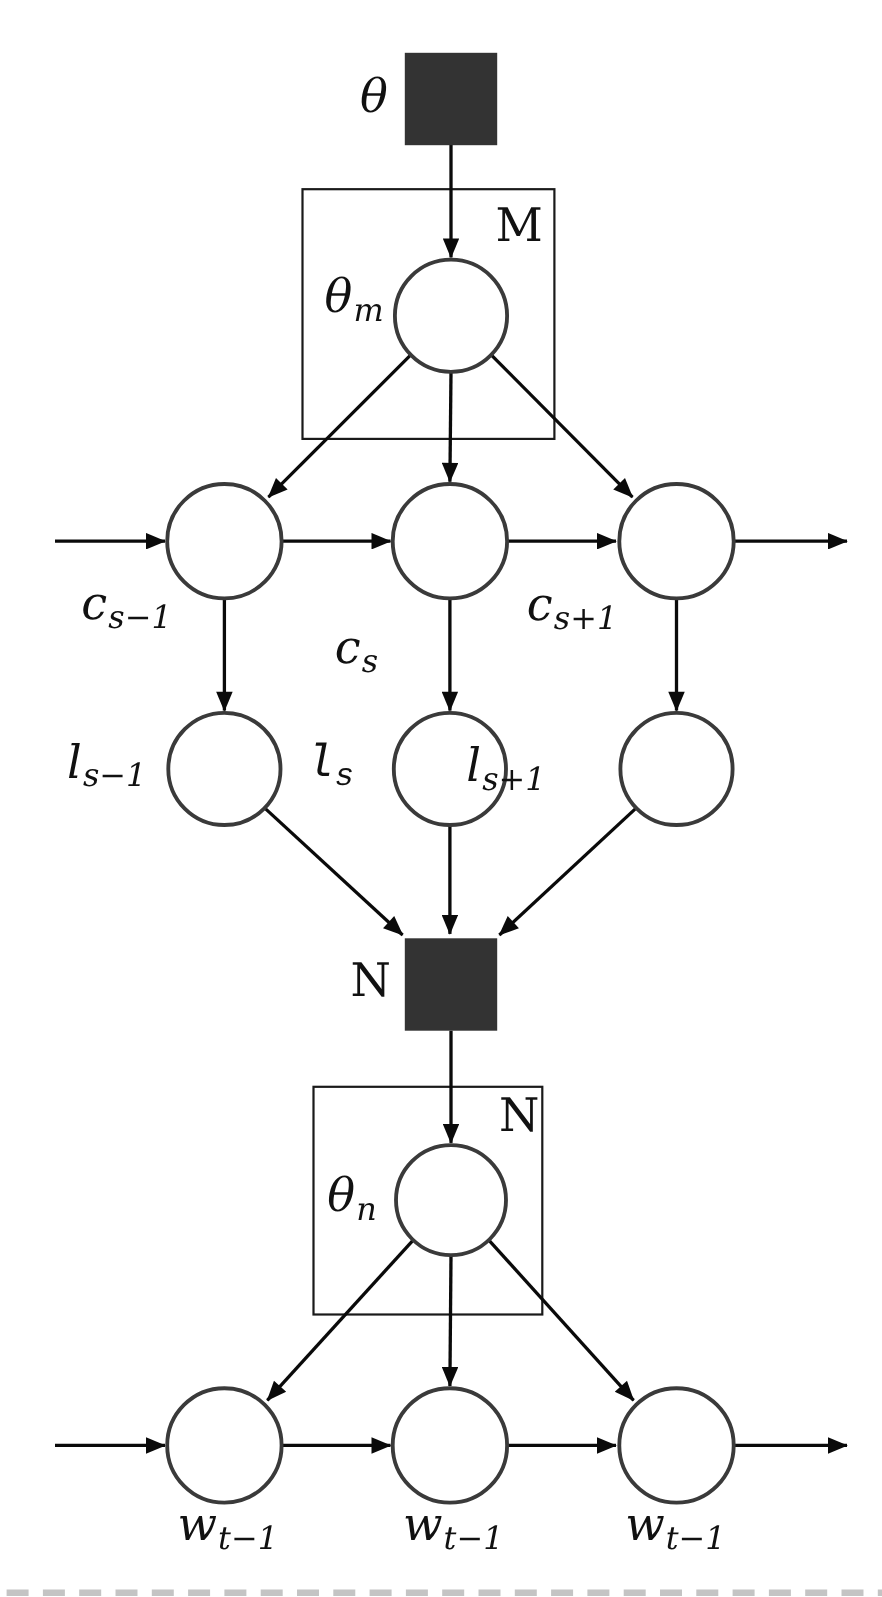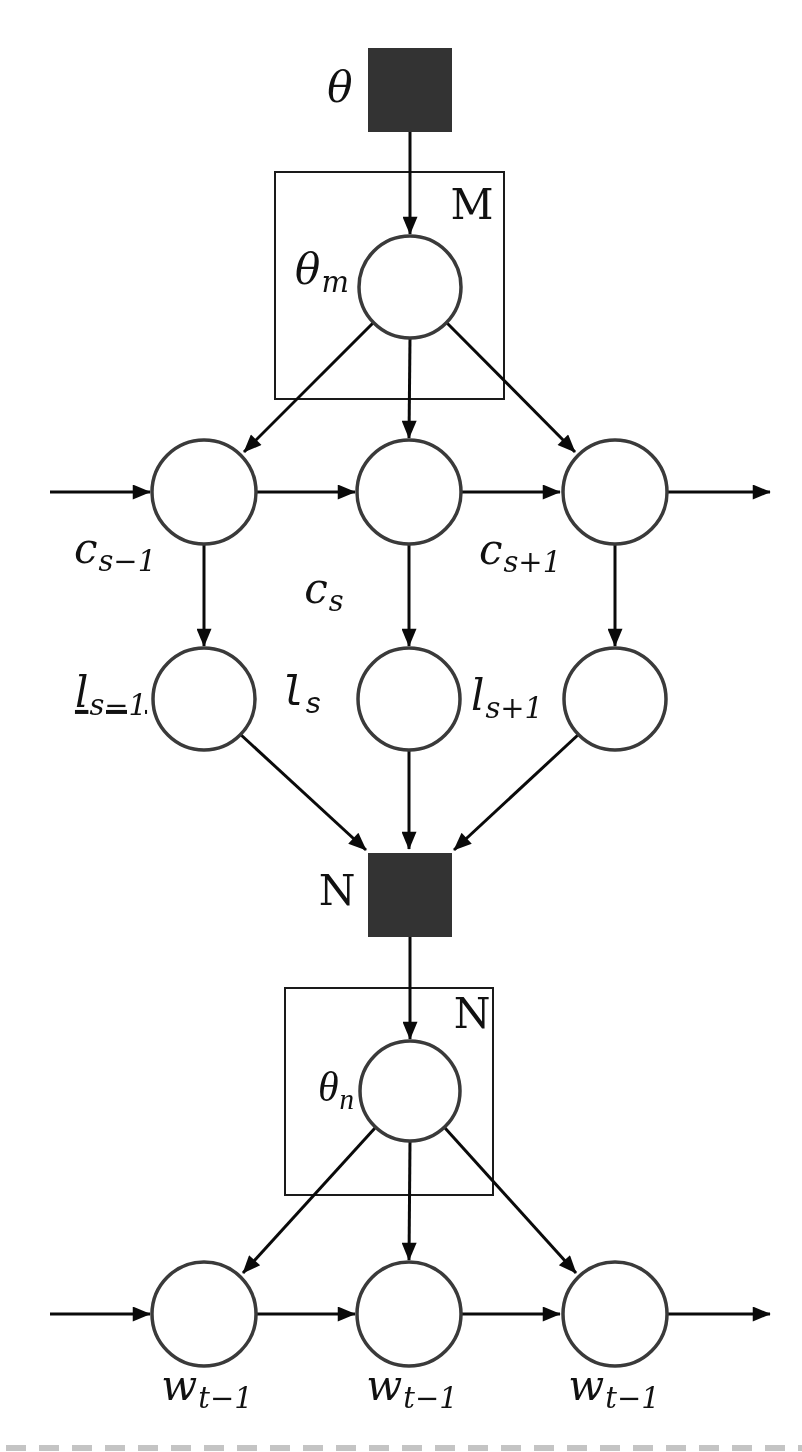--- a/index.html
+++ b/index.html
@@ -139,31 +139,31 @@
   <div class="label roman" style="left:472px; top:205px;"><span>M</span></div>
 
   <div class="label" style="left:322px; top:273px;"><span>θ</span><span class="sub">m</span></div>
 
   <div class="label" style="left:115px; top:552px;"><span>c</span><span class="sub">s−1</span></div>
 
   <div class="label" style="left:324px; top:552px;margin-top:40px;"><span>c</span><span class="sub">s</span></div>
 
   <div class="label" style="left:520px; top:553px;text-align:center;"><span>c</span><span class="sub">s+1</span></div>
 
-  <div class="label" style="left:111px; top:696px;text-decoration:underline;"><span>l</span><span class="sub">s−1</span></div>
+  <div class="label" style="left:97px; top:696px;"><span>l</span><span class="sub">s−1</span></div>
 
   <div class="label" style="left:300px; top:697px;font-family:Liberation Mono, monospace;"><span>l</span><span class="sub">s</span></div>
 
-  <div class="label" style="left:460px; top:699px;margin-left:47px;"><span>l</span><span class="sub">s+1</span></div>
+  <div class="label" style="left:460px; top:699px;"><span>l</span><span class="sub">s+1</span></div>
 
   <div class="label roman" style="left:337px; top:891px;"><span>N</span></div>
 
   <div class="label roman" style="left:472px; top:1014px;"><span>N</span></div>
 
-  <div class="label" style="left:336px; top:1090px;font-family:Liberation Serif, serif;"><span>θ</span><span class="sub">n</span></div>
+  <div class="label" style="left:320px; top:1090px;"><span>θ</span><span class="sub">n</span></div>
 
   <div class="label" style="left:207px; top:1389px;"><span>w</span><span class="sub">t−1</span></div>
 
   <div class="label" style="left:412px; top:1389px;"><span>w</span><span class="sub">t−1</span></div>
 
   <div class="label" style="left:614px; top:1389px;"><span>w</span><span class="sub">t−1</span></div>
 
 </div>
 
 </body></html>

